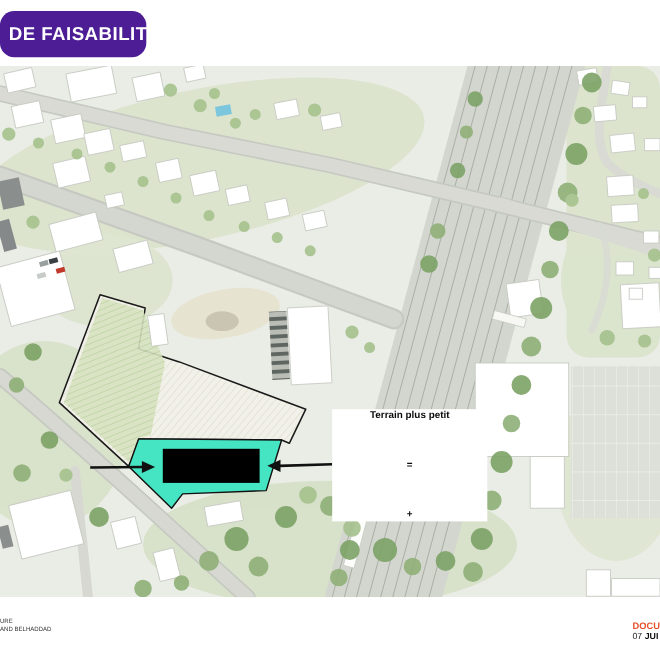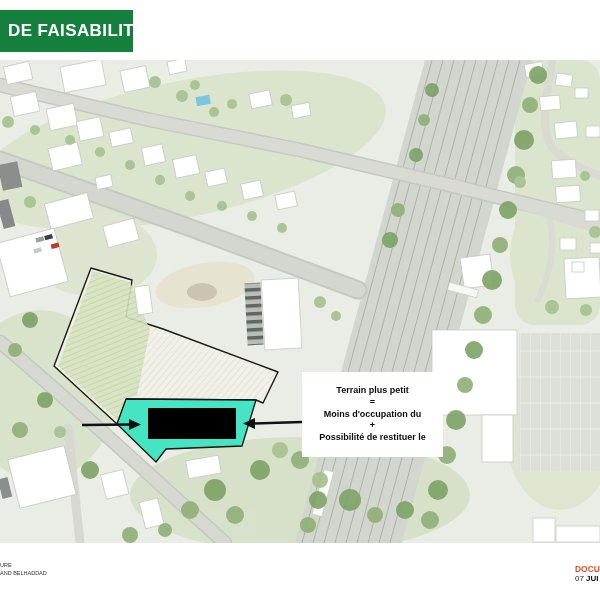--- a/index.html
+++ b/index.html
@@ -1,30 +1,30 @@
 <!DOCTYPE html>
 <html><head>
 <meta charset="utf-8">
 <style>
   html,body{margin:0;padding:0;}
   body{width:600px;height:600px;background:#ffffff;font-family:"Liberation Sans",sans-serif;}
   #page{position:relative;width:600px;height:600px;background:#fff;overflow:hidden;}
 
   
-  .title-box{position:absolute;left:0;top:10px;width:133px;height:42px;background:#15803d;
-    display:flex;align-items:center;}
+  .title-box{position:absolute;left:0;top:10px;width:133px;height:42px;background:#4c1d95;
+    display:flex;align-items:center;border-radius:13px;}
   .title-box span{color:#fff;font-weight:bold;font-size:17px;letter-spacing:.4px;padding-left:8px;white-space:nowrap;}
 
   
   .map-wrap{position:absolute;left:0;top:60px;width:600px;height:483px;overflow:hidden;}
   .map-wrap svg{display:block;}
 
   
-  .annotation-box{position:absolute;left:302px;top:372px;width:141px;height:85px;background:#ffffff;
-    display:flex;flex-direction:column;justify-content:center;text-align:center;}
+  .annotation-box{position:absolute;left:302px;top:372px;width:141px;height:102px;background:#ffffff;
+    display:flex;flex-direction:column;justify-content:space-between;text-align:center;}
   .annotation-box div{font-size:9px;font-weight:bold;color:#0a0a0a;line-height:11.9px;white-space:nowrap;}
 
   
   .footer-left{position:absolute;left:0;top:562px;color:#333;font-size:5.5px;line-height:7.6px;white-space:nowrap;}
   .footer-right{position:absolute;right:0;top:564px;text-align:left;white-space:nowrap;}
   .footer-right .doc{color:#e8502b;font-weight:bold;font-size:8.5px;line-height:10px;display:block;}
   .footer-right .date{color:#222;font-size:8px;line-height:10px;display:block;}
   .footer-right .date b{color:#111;}
 </style>
 </head>
@@ -275,23 +275,21 @@
     </svg>
   </div>
 
   <div class="title-box">
     <span>DE FAISABILITE</span>
   </div>
 
   <div class="annotation-box">
     <div>Terrain plus petit</div>
     <div>=</div>
-    <div>Moins d'occupation du</div>
     <div>+</div>
-    <div>Possibilité de restituer le</div>
   </div>
 
   <div class="footer-left">
     <div>URE</div>
     <div>AND BELHADDAD</div>
   </div>
 
   <div class="footer-right">
     <span class="doc">DOCU</span>
     <span class="date"><span>07 </span><b>JUI</b></span>

